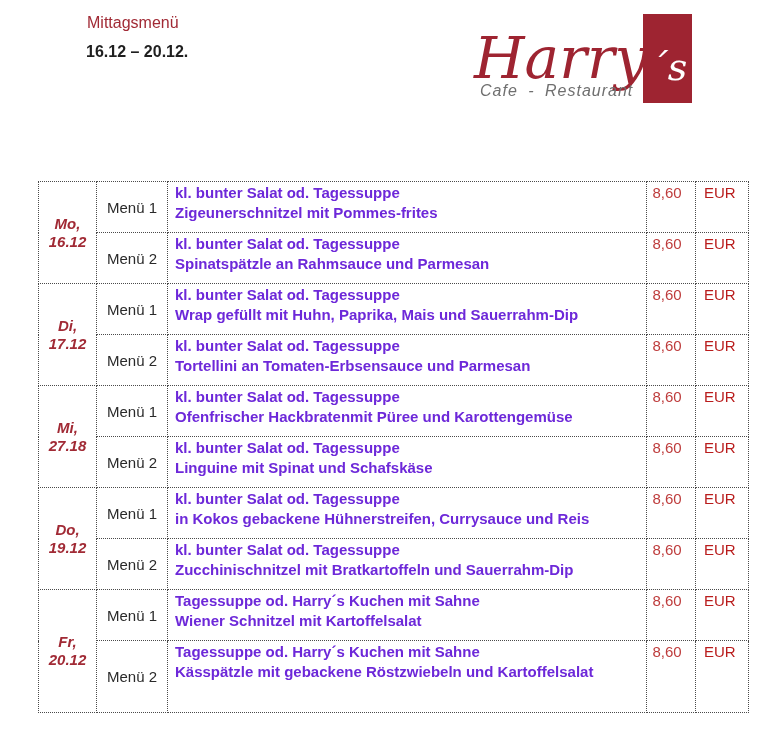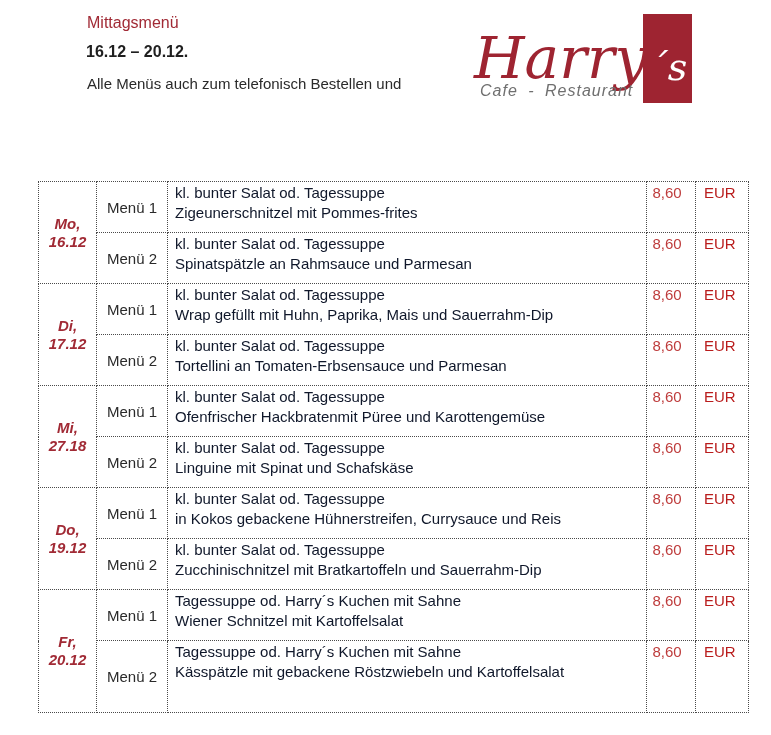--- a/index.html
+++ b/index.html
@@ -48,21 +48,21 @@
     font-weight: bold; color: #A12A35;
     font-size: 15px; line-height: 18px; font-style: italic;
   }
   td.label-cell {
     text-align: center; vertical-align: middle;
     color: #2a2a2a;
   }
   td.desc-cell {
     vertical-align: top;
     padding: 1px 4px 0 7px;
-    line-height: 20px; color: #0f172a;
+    line-height: 20px; color: #6d28d9; font-weight: bold;
   }
   td.price-cell {
     vertical-align: top; text-align: center;
     padding: 1px 8px 0 0;
     line-height: 20px; color: #BE3C3C;
   }
   td.eur-cell {
     border-right: none;
     vertical-align: top; text-align: left;
     padding: 1px 0 0 8px;
@@ -73,21 +73,20 @@
   td.no-bottom { border-bottom: none; }
 </style>
 </head>
 <body>
 
 <div class="page">
 
   <div class="doc-title">Mittagsmenü</div>
   <div class="date-range">16.12 – 20.12.</div>
   <div class="note">
-    <div>Alle Menüs auch zum telefonisch Bestellen und</div>
   </div>
 
   <svg class="logo" viewBox="0 0 300 112" width="300" height="112">
     <text x="6" y="74" font-family="DejaVu Serif, serif" font-style="italic" font-size="58" fill="#9E2431">Harry</text>
     <rect x="175" y="10" width="49" height="89" fill="#9E2431"></rect>
     <text x="200" y="76" text-anchor="middle" font-family="DejaVu Serif, serif" font-style="italic" font-size="38" fill="#ffffff">´s</text>
     <text x="12" y="92" font-family="Liberation Sans, sans-serif" font-style="italic" font-size="16" letter-spacing="1" word-spacing="5" fill="#6F6F6F">Cafe -  Restaurant</text>
   </svg>
 
   <table class="menu-table">

